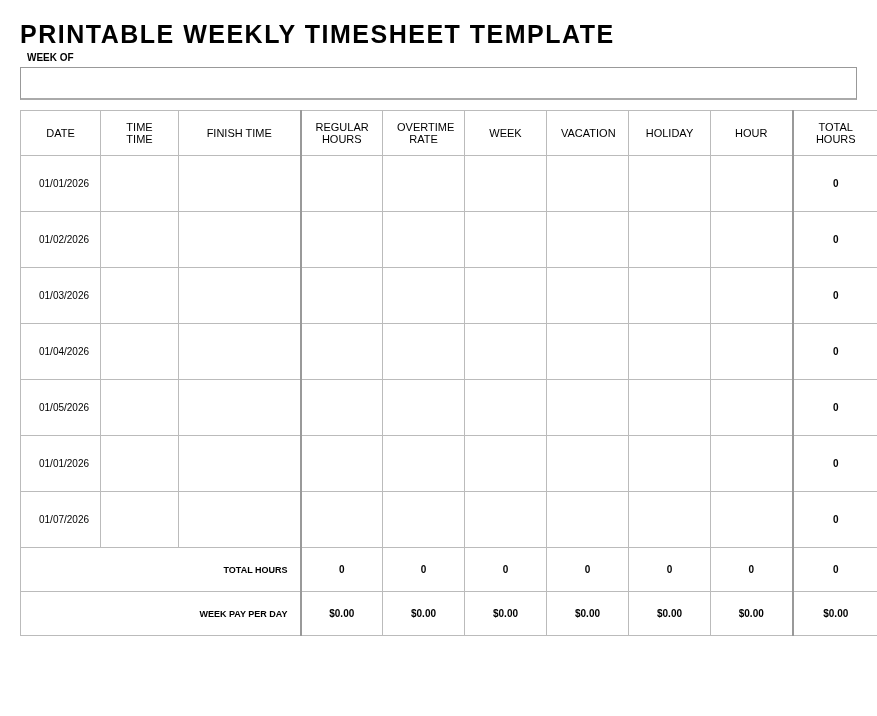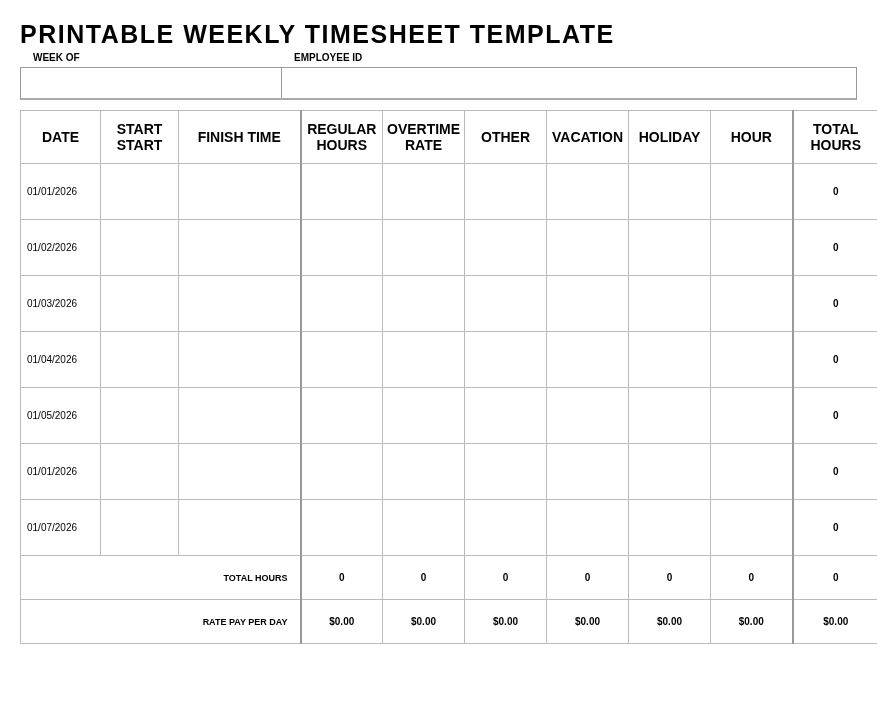--- a/index.html
+++ b/index.html
@@ -4,37 +4,37 @@
 <style>
 *{box-sizing:border-box;margin:0;padding:0}
 body{font-family:Arial,Helvetica,sans-serif;background:#fff;padding:20px;width:877px}
 .title{font-size:25px;font-weight:900;letter-spacing:1.5px;margin-bottom:18px}
 .hdr{display:flex;border:1px solid #999;border-bottom:2px solid #aaa;margin-bottom:10px}
 .hdr .col{position:relative;flex:0 0 auto}
 .hdr .col+.col{border-left:1px solid #999}
 .hdr .c1{width:260px}
 .hdr .c2{width:265px}
 .hdr .c3{width:317px}
-.hdr-label{position:absolute;top:-16px;left:12px;font-size:10px;font-weight:bold}
+.hdr-label{position:absolute;top:-16px;left:6px;font-size:10px;font-weight:bold}
 .hdr-input{height:30px;width:100%;border:0;background:transparent;padding:0 6px}
 table{border-collapse:collapse;width:844px;table-layout:fixed}
 th,td{border:1px solid #bbb;text-align:center;vertical-align:middle}
-th{font-size:14px;font-weight:bold;padding:10px 4px;height:36px}
+th{font-size:11px;font-weight:normal;padding:10px 14px;height:36px}
 td{font-size:10px;height:52px}
 .cdate{width:80px}
 .cst{width:78px}
 .cft{width:122px}
 .creg{width:82px}
 .cot{width:82px}
 .csk{width:82px}
 .cva{width:82px}
 .cho{width:82px}
 .coth{width:82px}
 .ctot{width:86px}
-.date-cell{text-align:left;padding-left:6px}
+.date-cell{text-align:left;padding-left:18px}
 .dashed-r{border-right:1px dashed #ccc}
 .dbl-l{border-left:2px double #999}
 thead th.dbl-l,tbody td.dbl-l,.tot-th.dbl-l{border-left:2px double #999}
 .total-hours-cell{font-weight:bold}
 .tot-row-label{text-align:right;padding-right:12px;font-size:9px;font-weight:bold}
 .tot-td{font-weight:bold;font-size:10px}
 .rate-td{font-size:9px}
 .wtp{font-size:8px;font-weight:bold;line-height:1.3}
 tbody tr td{height:56px}
 .foot tr td{height:40px}
@@ -43,47 +43,43 @@
 </head>
 <body>
 
 <div class="title">PRINTABLE WEEKLY TIMESHEET TEMPLATE</div>
 
 <div class="hdr">
   <div class="col c1">
     <div class="hdr-label">WEEK OF</div>
     <input class="hdr-input" value="" style="">
   </div>
-  <div class="col c3">
-    <div class="hdr-label">EMPLOYEE ID</div>
-    <input class="hdr-input" value="" style="">
-  </div>
 </div>
 
 <table>
 <colgroup>
   <col class="cdate">
       <col class="cst">
       <col class="cft">
       <col class="creg">
       <col class="cot">
       <col class="csk">
       <col class="cva">
       <col class="cho">
       <col class="coth">
       <col class="ctot">
 </colgroup>
 <thead>
 <tr>
   <th>DATE</th>
-  <th class="dashed-r" style="border-left:1px dashed #ccc">START START</th>
+  <th class="dashed-r" style="border-left:1px dashed #ccc">TIME TIME</th>
   <th>FINISH TIME</th>
   <th class="dbl-l">REGULAR HOURS</th>
   <th>OVERTIME RATE</th>
-  <th>OTHER</th>
+  <th>WEEK</th>
   <th>VACATION</th>
   <th>HOLIDAY</th>
   <th>HOUR</th>
   <th class="dbl-l">TOTAL HOURS</th>
 </tr>
 </thead>
 <tbody id="body-rows">
       <tr>
         <td class="date-cell">01/01/2026</td>
         <td class="dashed-r" style="border-left:1px dashed #ccc"></td>
@@ -174,21 +170,21 @@
   <td colspan="3" class="tot-row-label">TOTAL HOURS</td>
   <td class="tot-td dbl-l">0</td>
   <td class="tot-td">0</td>
   <td class="tot-td">0</td>
   <td class="tot-td">0</td>
   <td class="tot-td">0</td>
   <td class="tot-td">0</td>
   <td class="tot-td dbl-l">0</td>
 </tr>
 <tr>
-  <td colspan="3" class="tot-row-label">RATE PAY PER DAY</td>
+  <td colspan="3" class="tot-row-label">WEEK PAY PER DAY</td>
   <td class="tot-td dbl-l">$0.00</td>
   <td class="tot-td">$0.00</td>
   <td class="tot-td">$0.00</td>
   <td class="tot-td">$0.00</td>
   <td class="tot-td">$0.00</td>
   <td class="tot-td">$0.00</td>
   <td class="tot-td dbl-l">$0.00</td>
 </tr>
 </tbody>
 </table>

